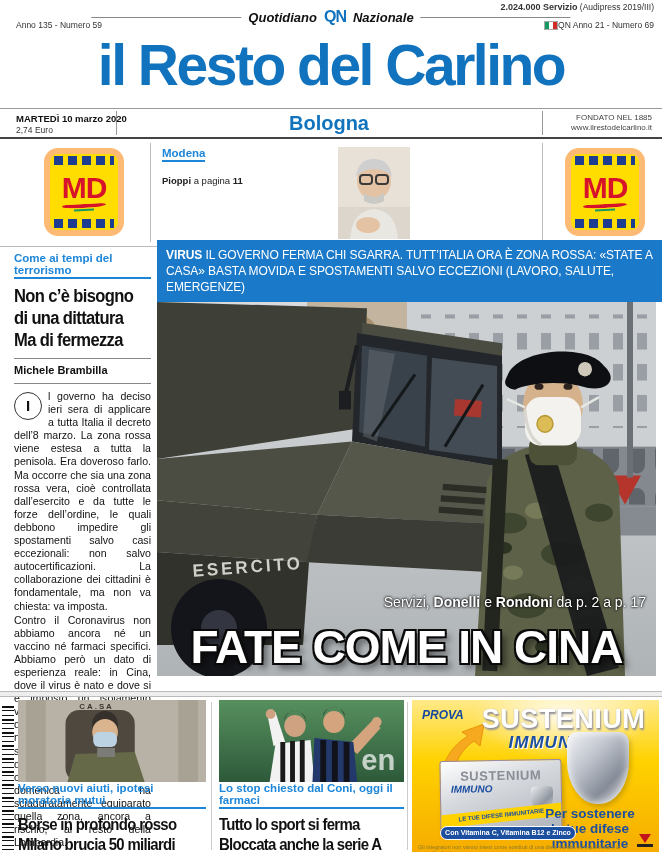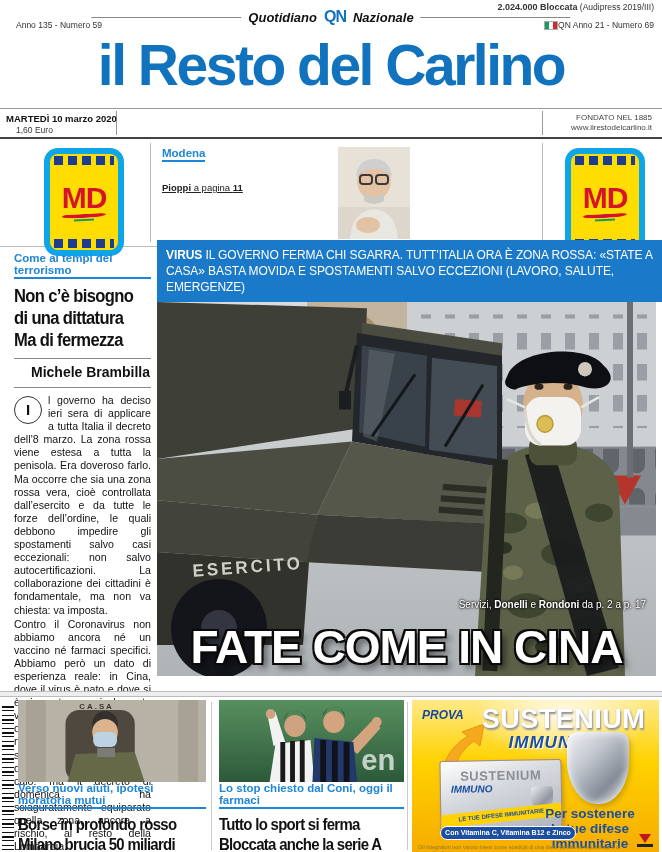--- a/index.html
+++ b/index.html
@@ -21,67 +21,67 @@
   .flag .g { background:#169b62; } .flag .w { background:#fff; } .flag .r { background:#d02b27; }
 
   
   .masthead { position:absolute; top:26px; left:0; right:0; text-align:center;
     font-size:57px; line-height:78px; font-weight:bold; letter-spacing:-2.5px; color:#1173bd; }
 
   
   .dateband { position:absolute; top:108px; left:0; right:0; height:31px;
     border-top:1px solid #999; border-bottom:2px solid #444; }
   .db-sep { position:absolute; top:2px; bottom:2px; width:1px; background:#999; }
-  .db-date { position:absolute; left:6px; top:4px; font-size:9.5px; font-weight:bold; }
+  .db-date { position:absolute; left:16px; top:4px; font-size:9.5px; font-weight:bold; }
   .db-price { position:absolute; left:16px; top:16px; font-size:8.5px; color:#333; }
   .db-city { position:absolute; left:116px; width:426px; top:3px; text-align:center;
     font-size:20px; font-weight:bold; color:#1173bd; }
   .db-founded { position:absolute; right:10px; top:4px; font-size:8px; color:#444; text-align:right; line-height:10px; }
 
   
   .promo { position:absolute; top:139px; left:0; right:0; height:108px; border-bottom:1px solid #bbb; }
   .promo-sep { position:absolute; top:4px; bottom:4px; width:1px; background:#bbb; }
 
-  .mdlogo { position:absolute; width:80px; height:108px; background:#0ea5e9; border-radius:14px; padding:6px; }
+  .mdlogo { position:absolute; width:80px; height:88px; background:#fdba74; border-radius:14px; padding:6px; }
   .mdlogo .inner { position:relative; width:100%; height:100%; background:#ffdd00; border-radius:8px; overflow:hidden;
     display:flex; flex-direction:column; align-items:center; justify-content:center; }
   .mdlogo .strip { position:absolute; left:4px; right:4px; height:9px;
     background:repeating-linear-gradient(90deg,#1d3d91 0 9px,#ffdd00 9px 14px); }
   .mdlogo .strip.top { top:2px; } .mdlogo .strip.bot { bottom:2px; }
   .mdlogo .letters { font-size:30px; font-weight:bold; color:#d6132b; letter-spacing:-1px; line-height:30px; }
   .mdlogo .swoosh { width:44px; height:5px; border-bottom:4px solid #d6132b; border-radius:50%; transform:rotate(-3deg); }
   .mdlogo .swoosh2 { width:20px; height:2px; background:#169b62; margin-top:1px; transform:rotate(-3deg); }
 
   .kicker { display:inline-block; font-size:11.5px; font-weight:bold; color:#1e86d8;
     border-bottom:2px solid #1e86d8; padding-bottom:1px; margin-bottom:4px; }
   .preline { white-space:pre-line; }
   .promo-story { position:absolute; top:4px; }
   .promo-h { font-size:16.5px; line-height:19px; font-weight:bold; letter-spacing:-0.6px; }
-  .byline { font-size:9.5px; color:#222; margin-top:16px;text-decoration:underline; }
+  .byline { font-size:9.5px; color:#222; margin-top:9px; }
 
   .bottura { position:absolute; left:338px; top:8px; width:72px; height:92px; }
 
   
   .opinion { position:absolute; left:14px; top:252px; width:137px; }
   .op-h { font-size:18px; line-height:22px; font-weight:bold; letter-spacing:-0.7px; margin-top:2px;
     display:inline-block; transform:scaleX(0.92); transform-origin:left top; white-space:pre-line; }
   .op-rule { border-top:1px solid #888; margin:7px 0 5px; }
-  .op-by { font-size:14px; font-weight:bold;margin-left:17px; }
+  .op-by { font-size:11px; font-weight:bold; }
   .op-body { font-size:10.6px; line-height:13.1px; text-align:justify; margin-top:6px; }
   .op-body p { margin-bottom:1px; }
   .dropcap { float:left; width:28px; height:28px; border:1.5px solid #333; border-radius:50%;
     text-align:center; line-height:26px; font-size:15px; font-weight:bold; margin:2px 6px 0 0; }
 
   
   .main { position:absolute; left:157px; top:240px; width:514px; }
   .banner { background:#1a79c8; color:#fff; padding:7px 9px; font-size:12px; line-height:16px; letter-spacing:-0.1px; }
   .banner b { font-weight:bold; }
   .mainphoto { position:relative; width:499px; height:374px; background:#9aa0a4; }
   .mainphoto svg { display:block; width:100%; height:100%; }
-  .caption { position:absolute; right:10px; bottom:66px; font-size:10px; color:#fff;
+  .caption { position:absolute; right:10px; bottom:66px; font-size:14px; color:#fff;
     text-shadow:0 0 3px #000, 0 0 2px #000; }
   .mainhead { position:absolute; left:0; right:0; bottom:2px; text-align:center;
     font-size:46px; font-weight:bold; letter-spacing:-1px; color:#fff; white-space:nowrap;
     text-shadow:-2px -2px 0 #0a0a0a, 2px -2px 0 #0a0a0a, -2px 2px 0 #0a0a0a, 2px 2px 0 #0a0a0a, 5px 5px 7px rgba(0,0,0,.55); }
 
   
   .botrule { position:absolute; top:691px; left:0; right:0; height:6px; border-top:1px solid #bbb; border-bottom:1px solid #bbb; background:#eee; }
   .bottom-sep { position:absolute; top:702px; height:148px; width:1px; background:#ccc; }
   .barcode { position:absolute; left:2px; top:706px; width:12px; height:144px;
     background:repeating-linear-gradient(180deg,#111 0 2px,#fff 2px 4px,#111 4px 5px,#fff 5px 9px,#111 9px 10px,#fff 10px 13px); }
@@ -133,40 +133,41 @@
   <div class="topstrip">
     <div class="ts-left">Anno 135 - Numero 59</div>
     <div class="ts-center">
       <span class="ts-rule"></span>
       <span class="ts-q">Quotidiano</span>
       <span class="qn-logo">QN</span>
       <span class="ts-q">Nazionale</span>
       <span class="ts-rule"></span>
     </div>
     <div class="ts-right1">
-      <b>2.024.000 Bloccata</b>
+      <b>2.024.000 Servizio</b>
       <span>(Audipress 2019/III)</span>
     </div>
     <div class="ts-right2">
       <span class="flag">
           <span class="g"></span>
           <span class="w"></span>
           <span class="r"></span>
         </span>
       <span>QN Anno 21 - Numero 69</span>
     </div>
   </div>
 
   <div class="masthead">il Resto del Carlino</div>
 
   <div class="dateband">
     <div class="db-sep" style="left:116px"></div>
     <div class="db-sep" style="left:542px"></div>
     <div class="db-date">MARTEDÌ 10 marzo 2020</div>
-    <div class="db-price">1,60 Euro</div>
+    <div class="db-price">2,74 Euro</div>
+    <div class="db-city">Bologna</div>
     <div class="db-founded">
       <div>FONDATO NEL 1885</div>
       <div>www.ilrestodelcarlino.it</div>
     </div>
   </div>
 
   <div class="promo">
     <div class="promo-sep" style="left:150px"></div>
     <div class="promo-sep" style="left:542px"></div>
 

